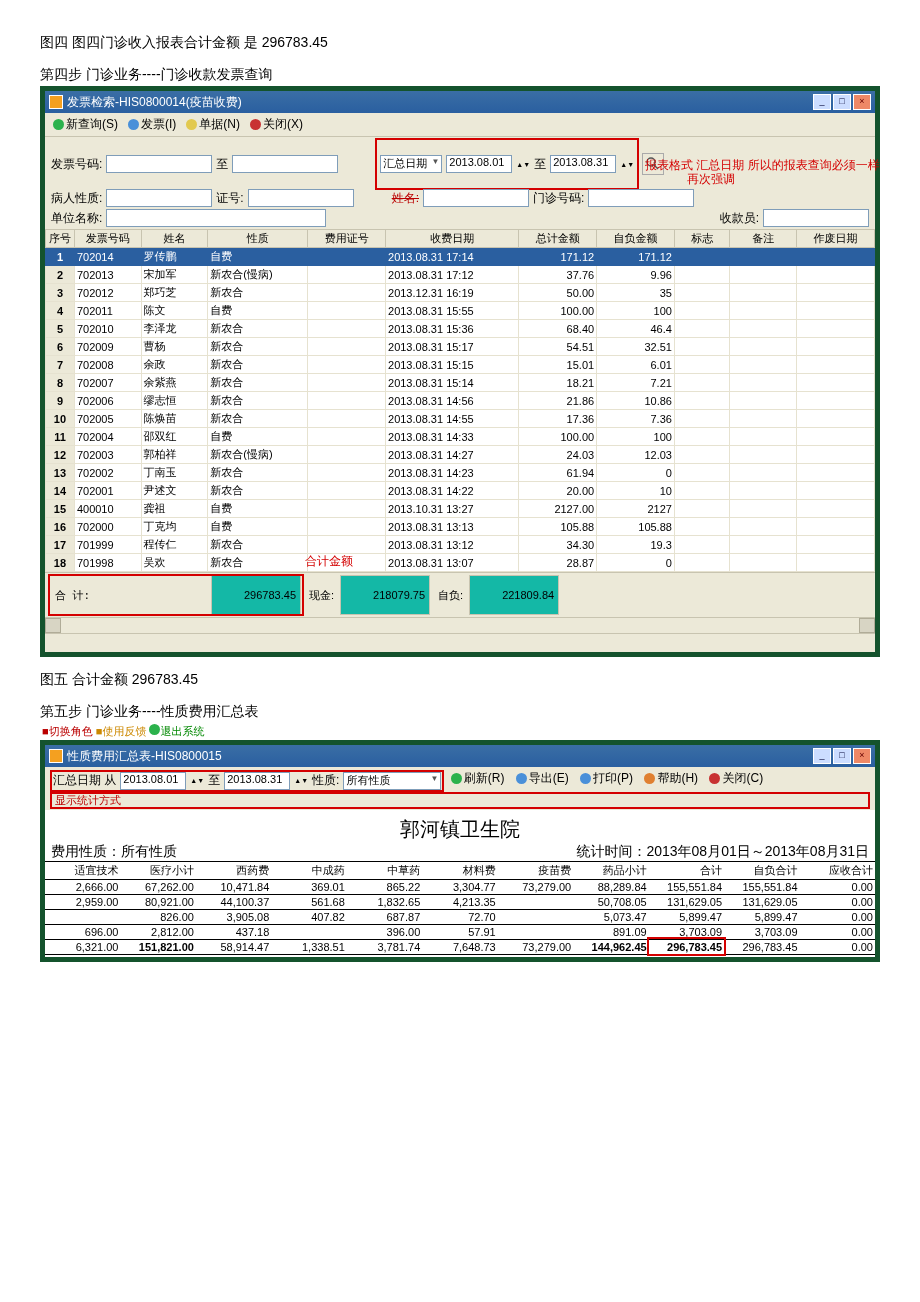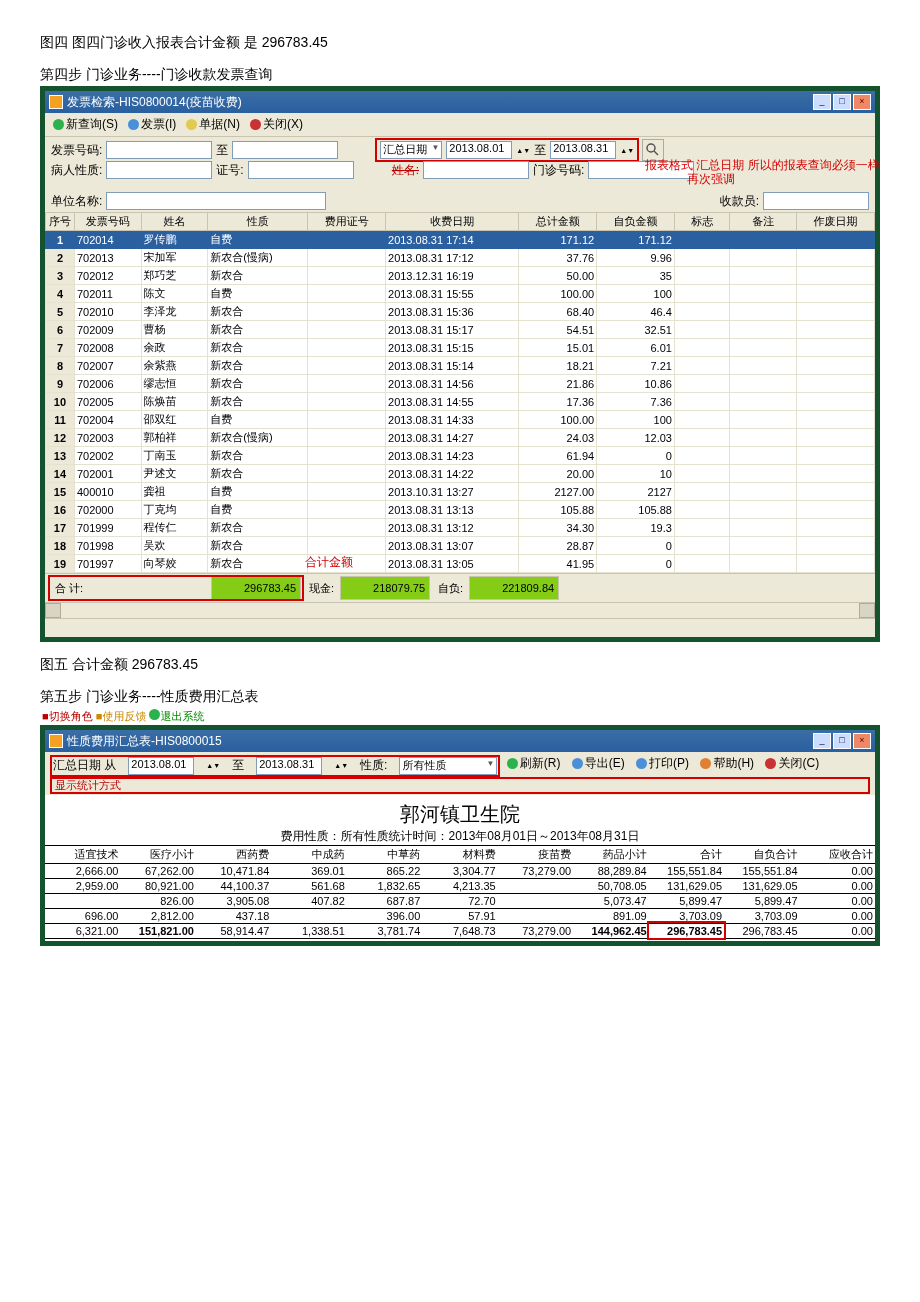--- a/index.html
+++ b/index.html
@@ -19,29 +19,29 @@
   .dropdown { background:#fff; border:1px solid #7f9db9; height:16px; padding:0 14px 0 2px; font-size:11px; position:relative; display:inline-block; }
   .dropdown::after { content:"▼"; position:absolute; right:2px; top:1px; font-size:8px; color:#555; }
   .redbox { outline:2px solid #d40000; outline-offset:-1px; }
   .table-wrap { background:#fff; position:relative; }
   table { border-collapse:collapse; width:100%; font-size:11px; background:#fff; table-layout:fixed; }
   th { background:#ece9d8; border:1px solid #c8c4b0; padding:1px 2px; font-weight:normal; white-space:nowrap; }
   td { border:1px solid #e6e2d0; padding:1px 2px; white-space:nowrap; overflow:hidden; }
   tr.sel td { background:#2a5fa0; color:#fff; border-color:#2a5fa0; }
   .num { text-align:right; }
   .totals { display:flex; background:#ece9d8; border-top:1px solid #c8c4b0; padding:2px 4px; font-size:11px; align-items:center; }
-  .totals .cell { border:1px solid #c8c4b0; background:#84cc16; padding:5px 4px; margin-right:2px; min-width:60px; display:inline-block; }
+  .totals .cell { border:1px solid #c8c4b0; background:#14b8a6; padding:13px 4px; margin-right:2px; min-width:60px; display:inline-block; }
   .scrollbar-h { height:15px; background:#ece9d8; border-top:1px solid #c8c4b0; position:relative; }
   .scrollbar-h::before, .scrollbar-h::after { content:""; width:14px; height:13px; background:#d8d5c4; border:1px solid #b0ac98; position:absolute; top:0; }
   .scrollbar-h::before { left:0; } .scrollbar-h::after { right:0; }
   .taskbar-mini { height:16px; background:#ece9d8; border-top:1px solid #c8c4b0; font-size:10px; color:#555; padding:1px 4px; }
   
   .report-header { text-align:center; font-size:20px; font-family:"SimSun"; margin:4px 0 0 0; }
   .report-sub { text-align:center; font-size:12px; }
-  .report-meta { display:flex; justify-content:center; font-size:12px; padding:0 6px; }
+  .report-meta { display:flex; justify-content:space-between; font-size:14px; padding:0 6px; }
   .report-table td, .report-table th { border:0; border-bottom:1px solid #000; }
   .report-table th { background:#fff; border-top:1px solid #000; font-weight:normal; }
   .rb-overlay { position:relative; }
   .filters2 { position:relative; padding:2px 6px; background:#ece9d8; font-size:12px; }
   .small-an { color:#d40000; font-size:12px; position:absolute; }
 </style>
 </head>
 <body>
 
 <p class="caption">图四   图四门诊收入报表合计金额  是  296783.45</p>
@@ -78,21 +78,21 @@
       </span>
   </div>
 
   <div class="filters2">
     <div style="display:flex;gap:4px;align-items:center;">
       <label>发票号码:</label>
       <span class="inp" style="min-width:100px"></span>
       <label>至</label>
       <span class="inp" style="min-width:100px"></span>
       <span style="width:30px"></span>
-      <span class="redbox" style="display:inline-flex;gap:4px;align-items:center;padding:2px 4px;">
+      <span class="redbox" style="display:inline-flex;gap:4px;align-items:center;padding:16px 4px;">
         <span class="dropdown">汇总日期</span>
         <span class="inp">2013.08.01</span>
         <span style="display:inline-flex;flex-direction:column;font-size:7px;line-height:7px;">▲▼</span>
         <label>至</label>
         <span class="inp">2013.08.31</span>
         <span style="display:inline-flex;flex-direction:column;font-size:7px;line-height:7px;">▲▼</span>
       </span>
       <span style="width:20px;height:20px;border:1px solid #aaa;display:inline-flex;align-items:center;justify-content:center;">
           <svg width="14" height="14">
             <circle cx="5" cy="5" r="4" fill="none" stroke="#555" stroke-width="1.5"></circle>
@@ -104,21 +104,21 @@
       <label>病人性质:</label>
       <span class="inp" style="min-width:100px"></span>
       <label>证号:</label>
       <span class="inp" style="min-width:100px"></span>
       <span style="width:30px"></span>
       <span style="text-decoration:line-through;color:#b00">姓名:</span>
       <span class="inp" style="min-width:100px"></span>
       <label>门诊号码:</label>
       <span class="inp" style="min-width:100px"></span>
     </div>
-    <div style="display:flex;gap:4px;align-items:center;margin-top:13px;">
+    <div style="display:flex;gap:4px;align-items:center;margin-top:2px;">
       <label>单位名称:</label>
       <span class="inp" style="min-width:214px"></span>
       <span style="flex:1"></span>
       <label>收款员:</label>
       <span class="inp" style="min-width:100px"></span>
     </div>
     <span class="small-an" style="top:20px;right:-30px;width:260px;">报表格式  汇总日期  所以的报表查询必须一样</span>
     <span class="small-an" style="top:34px;right:140px;">再次强调</span>
   </div>
 
@@ -380,41 +380,28 @@
             <td>吴欢</td>
             <td>新农合</td>
             <td></td>
             <td>2013.08.31 13:07</td>
             <td class="num">28.87</td>
             <td class="num">0</td>
             <td></td>
             <td></td>
             <td></td>
           </tr>
-          <tr>
-            <td style="background: rgb(236, 233, 216); text-align: center; font-weight: bold;">19</td>
-            <td>701997</td>
-            <td>向琴姣</td>
-            <td>新农合</td>
-            <td></td>
-            <td>2013.08.31 13:05</td>
-            <td class="num">41.95</td>
-            <td class="num">0</td>
-            <td></td>
-            <td></td>
-            <td></td>
-          </tr>
         </tbody>
     </table>
     <span class="small-an" style="bottom:2px;left:260px;">合计金额</span>
   </div>
 
   <div class="totals">
     <span class="redbox" style="display:inline-flex;align-items:center;">
-      <span style="min-width:150px;padding:1px 6px;">合            计:</span>
+      <span style="min-width:150px;padding:1px 6px;font-family:Liberation Mono, monospace;">合            计:</span>
       <span class="cell num" style="min-width:80px">296783.45</span>
     </span>
     <span style="padding:0 6px">现金:</span>
     <span class="cell num" style="min-width:80px">218079.75</span>
     <span style="padding:0 6px">自负:</span>
     <span class="cell num" style="min-width:80px">221809.84</span>
   </div>
   <div class="scrollbar-h"></div>
   <div class="taskbar-mini"></div>
 </div>
@@ -433,21 +420,21 @@
     <span style="width:12px;height:12px;background:#f4a020;border:1px solid #fff;margin-right:4px;"></span>
     <span class="title-text">性质费用汇总表-HIS0800015</span>
     <div class="win-btns">
       <span class="win-btn">_</span>
       <span class="win-btn">□</span>
       <span class="win-btn close">×</span>
     </div>
   </div>
 
   <div class="filters2">
-    <span class="redbox" style="display:inline-flex;gap:12px;align-items:center;padding:1px 2px;">
+    <span class="redbox" style="display:inline-flex;gap:4px;align-items:center;padding:1px 2px;">
       <label>汇总日期  从</label>
       <span class="inp">2013.08.01</span>
       <span style="font-size:7px">▲▼</span>
       <label>至</label>
       <span class="inp">2013.08.31</span>
       <span style="font-size:7px">▲▼</span>
       <label>性质:</label>
       <span class="dropdown" style="min-width:80px">所有性质</span>
     </span>
     <span class="tbtn">

